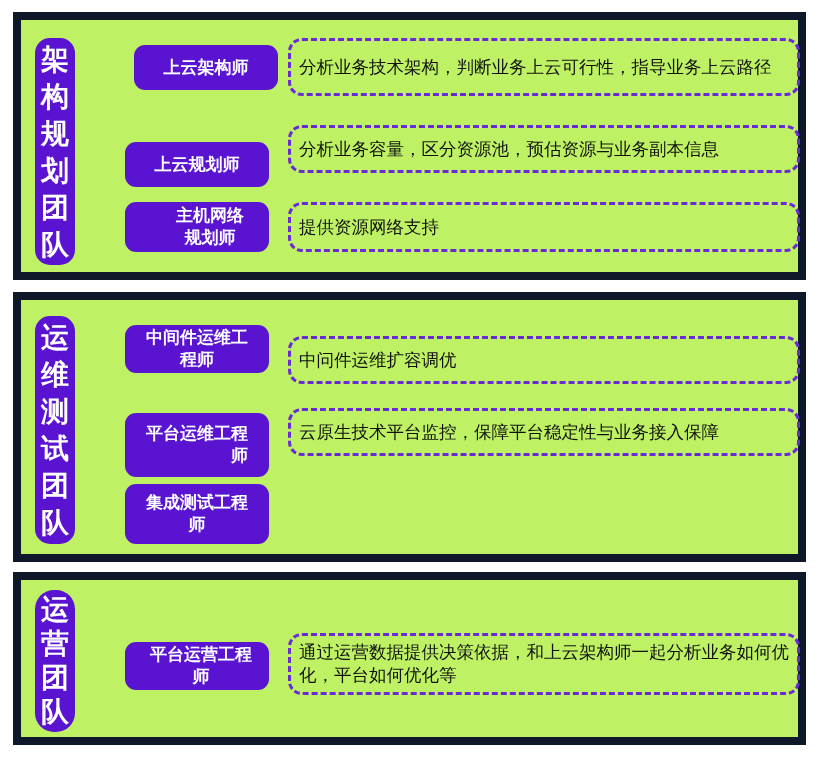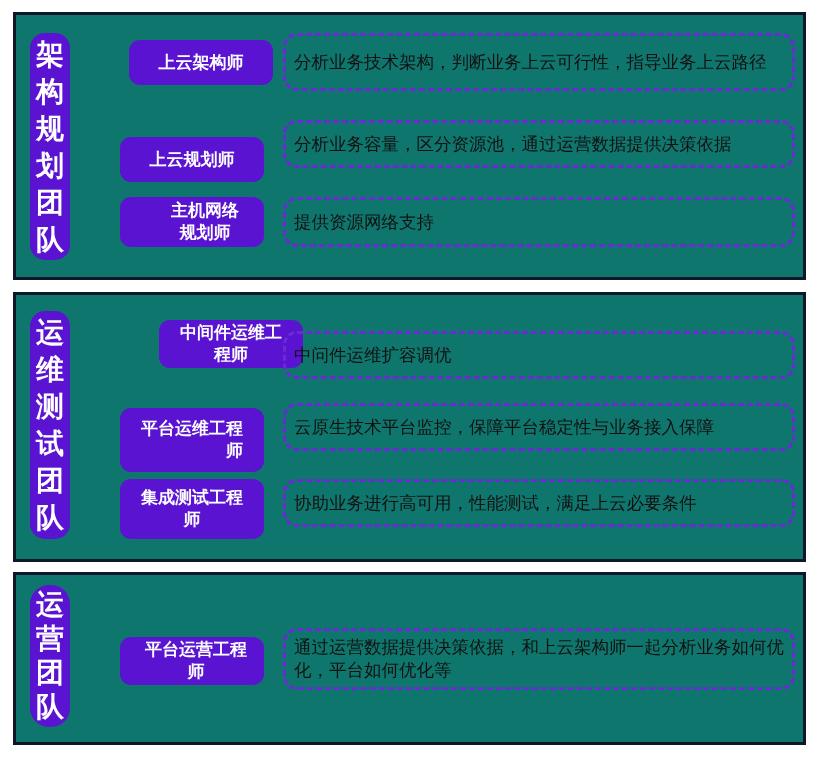--- a/index.html
+++ b/index.html
@@ -2,21 +2,21 @@
 <html><head>
 <meta charset="utf-8">
 <style>
   html,body { margin:0; padding:0; background:#ffffff; }
   body { font-family:"Liberation Sans","DejaVu Sans",sans-serif; }
   .page {
     position:relative; width:820px; height:757px; background:#ffffff; overflow:hidden;
   }
   .section {
     position:absolute; left:13px; width:793px; box-sizing:border-box;
-    border:3px solid #0f172a; background:#0f766e;
+    border:8px solid #0f172a; background:#bef264;
   }
   .sec1 { top:12px;  height:268px; }
   .sec2 { top:292px; height:270px; }
   .sec3 { top:572px; height:173px; }
 
   .team-pill {
     position:absolute; left:14px; width:40px; box-sizing:border-box;
     background:#5a13d0; border-radius:15px; color:#ffffff;
     font-weight:bold; font-size:28px; text-align:center;
     word-break:break-all; padding:0 6px;
@@ -45,21 +45,21 @@
 
   
   .sec1 .role-r1 { top:25px;  height:45px;margin-left:9px; }
   .sec1 .role-r2 { top:108px; height:45px;margin-top:14px; }
   .sec1 .role-r3 { top:182px; height:50px;padding-left:26px; }
   .sec1 .desc-r1 { top:18px;  height:58px; }
   .sec1 .desc-r2 { top:105px; height:48px; }
   .sec1 .desc-r3 { top:182px; height:50px; }
 
   
-  .sec2 .role-r1 { top:25px;  height:48px;margin-left:39px; }
+  .sec2 .role-r1 { top:25px;  height:48px; }
   .sec2 .role-r2 { top:113px; height:64px;text-align:right; }
   .sec2 .role-r3 { top:184px; height:60px; }
   .sec2 .desc-r1 { top:36px;  height:48px; }
   .sec2 .desc-r2 { top:108px; height:48px; }
   .sec2 .desc-r3 { top:184px; height:48px; }
 
   
   .sec3 .role-r1 { top:62px; height:48px;padding-left:8px; }
   .sec3 .desc-r1 { top:53px; height:62px; }
 </style>
@@ -68,41 +68,40 @@
 
 <div class="page">
 
   <div class="section sec1">
     <div class="team-pill pill-6">架构规划团队</div>
 
     <div class="role-box role-r1">上云架构师</div>
     <div class="desc-box desc-r1">分析业务技术架构，判断业务上云可行性，指导业务上云路径</div>
 
     <div class="role-box role-r2">上云规划师</div>
-    <div class="desc-box desc-r2">分析业务容量，区分资源池，通过运营数据提供决策依据</div>
+    <div class="desc-box desc-r2">分析业务容量，区分资源池，预估资源与业务副本信息</div>
 
     <div class="role-box role-r3">主机网络
 规划师</div>
     <div class="desc-box desc-r3">提供资源网络支持</div>
   </div>
 
   <div class="section sec2">
     <div class="team-pill pill-6">运维测试团队</div>
 
     <div class="role-box role-r1">中间件运维工
 程师</div>
     <div class="desc-box desc-r1">中问件运维扩容调优</div>
 
     <div class="role-box role-r2">平台运维工程
 师</div>
     <div class="desc-box desc-r2">云原生技术平台监控，保障平台稳定性与业务接入保障</div>
 
     <div class="role-box role-r3">集成测试工程
 师</div>
-    <div class="desc-box desc-r3">协助业务进行高可用，性能测试，满足上云必要条件</div>
   </div>
 
   <div class="section sec3">
     <div class="team-pill pill-4">运营团队</div>
 
     <div class="role-box role-r1">平台运营工程
 师</div>
     <div class="desc-box desc-r1">通过运营数据提供决策依据，和上云架构师一起分析业务如何优化，平台如何优化等</div>
   </div>
 

